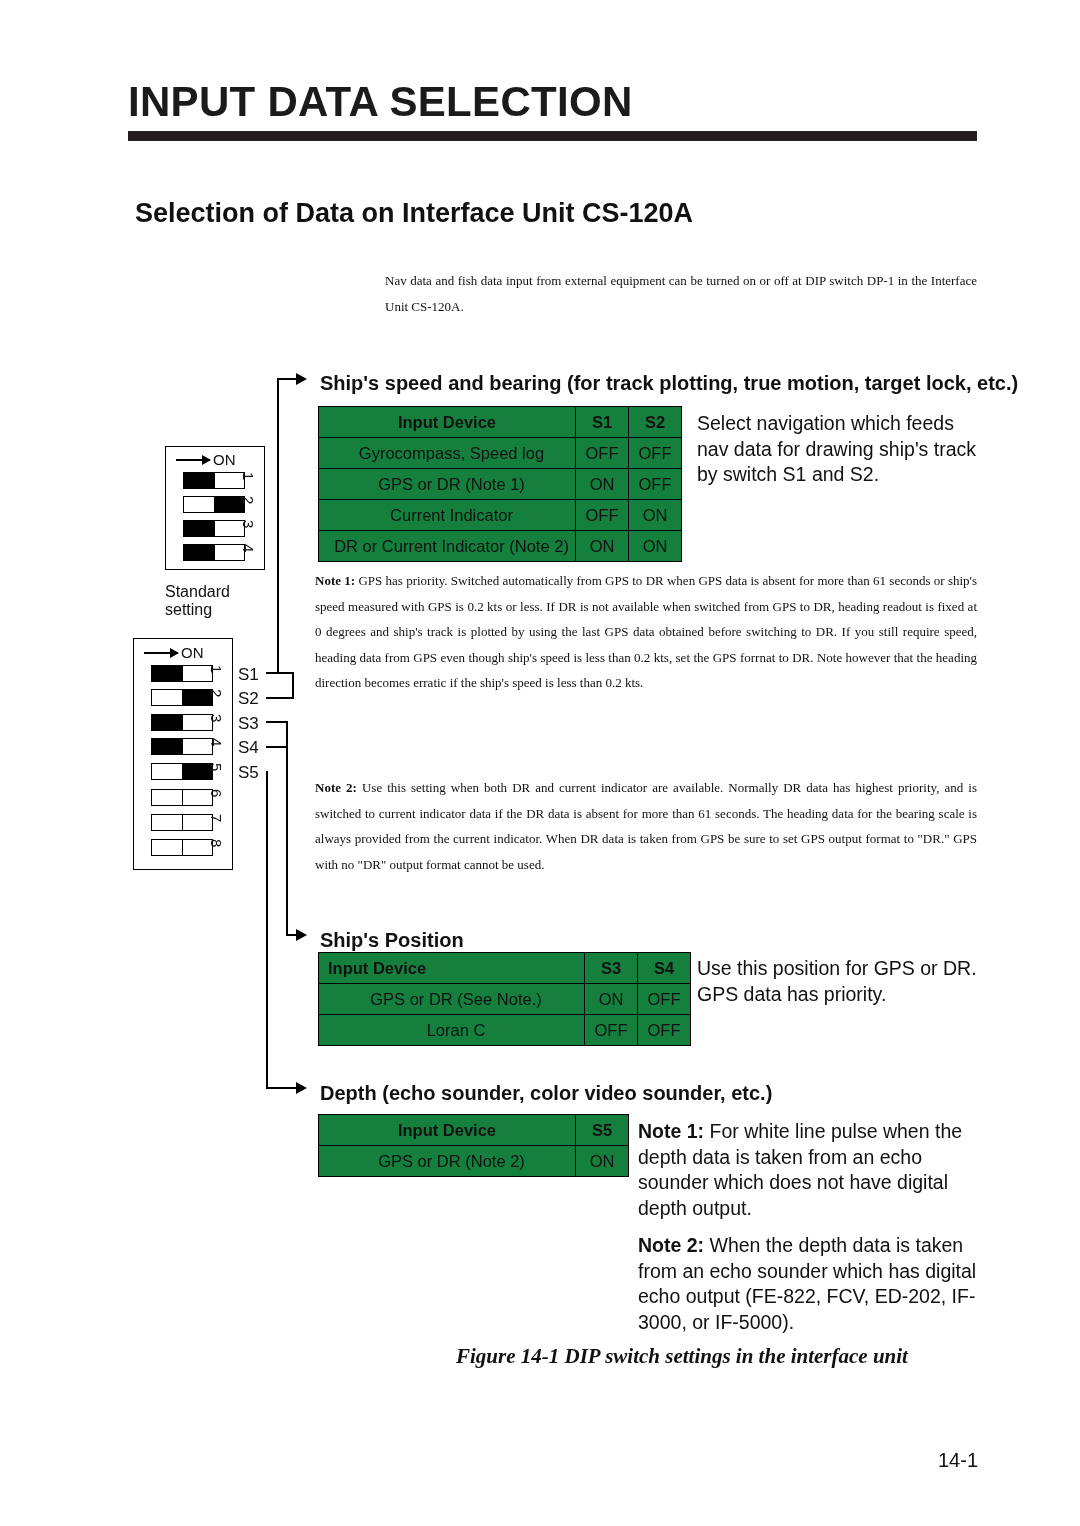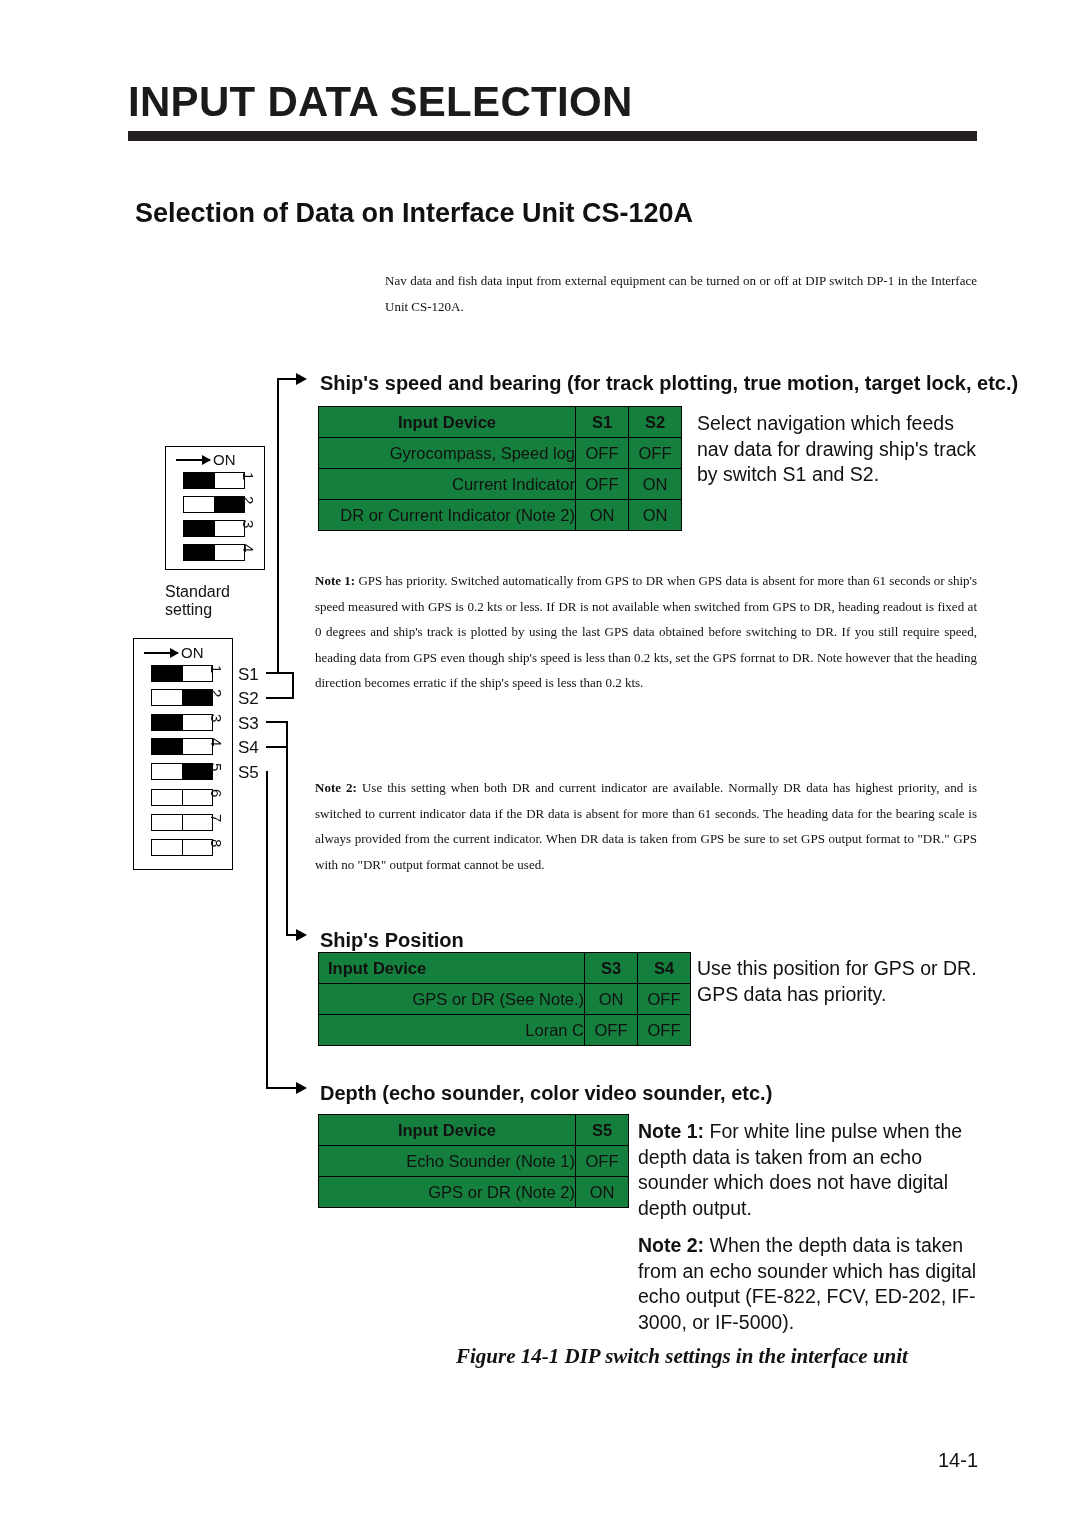--- a/index.html
+++ b/index.html
@@ -109,21 +109,21 @@
   }
   .dtable td {
     border: 1.6px solid #000000;
     font-size: 16.5px;
     color: #111111;
     padding: 0;
     height: 30px;
     vertical-align: middle;
   }
   .dtable td.dev {
-    text-align: right;
+    text-align: center;
     padding-left: 9px;
   }
   .dtable td.sw {
     text-align: center;
   }
   .dtable tr.hdr td {
     font-weight: bold;
     text-align: center;
     padding-left: 0;
   }
@@ -382,20 +382,25 @@
       <td class="dev dev-w">Input Device</td>
       <td class="sw sw-w">S1</td>
       <td class="sw sw-w">S2</td>
     </tr>
     <tr>
       <td class="dev">Gyrocompass, Speed log</td>
       <td class="sw">OFF</td>
       <td class="sw">OFF</td>
     </tr>
     <tr>
+      <td class="dev">GPS or DR (Note 1)</td>
+      <td class="sw">ON</td>
+      <td class="sw">OFF</td>
+    </tr>
+    <tr>
       <td class="dev">Current Indicator</td>
       <td class="sw">OFF</td>
       <td class="sw">ON</td>
     </tr>
     <tr>
       <td class="dev">DR or Current Indicator (Note 2)</td>
       <td class="sw">ON</td>
       <td class="sw">ON</td>
     </tr>
   </tbody>
@@ -437,24 +442,20 @@
 
 <div class="group-label lbl-depth">Depth (echo sounder, color video sounder, etc.)</div>
 
 <table class="dtable" id="table-depth">
   <tbody>
     <tr class="hdr">
       <td class="dev dev-w">Input Device</td>
       <td class="sw sw-w">S5</td>
     </tr>
     <tr>
-      <td class="dev">Echo Sounder (Note 1)</td>
-      <td class="sw">OFF</td>
-    </tr>
-    <tr>
       <td class="dev">GPS or DR (Note 2)</td>
       <td class="sw">ON</td>
     </tr>
   </tbody>
 </table>
 
 <div class="side-para t3-side">
   <b>Note 1:</b><span> For white line pulse when the depth data is taken from an echo sounder which does not have digital depth output.</span>
 </div>
 

